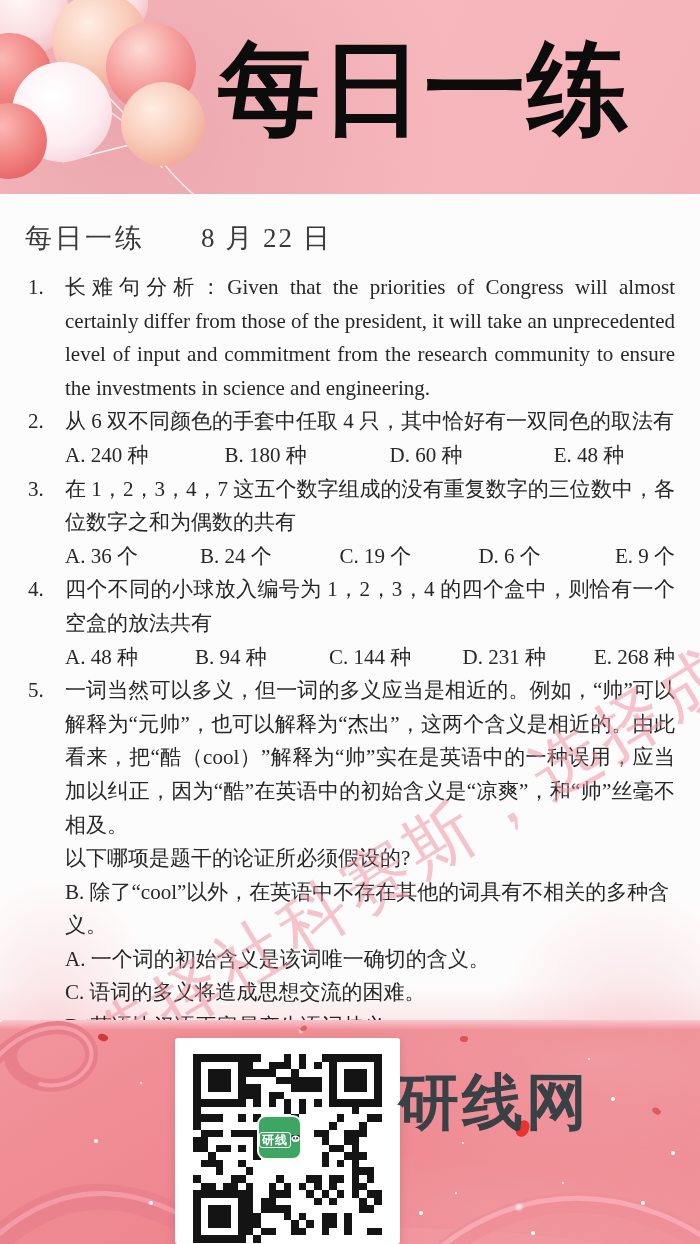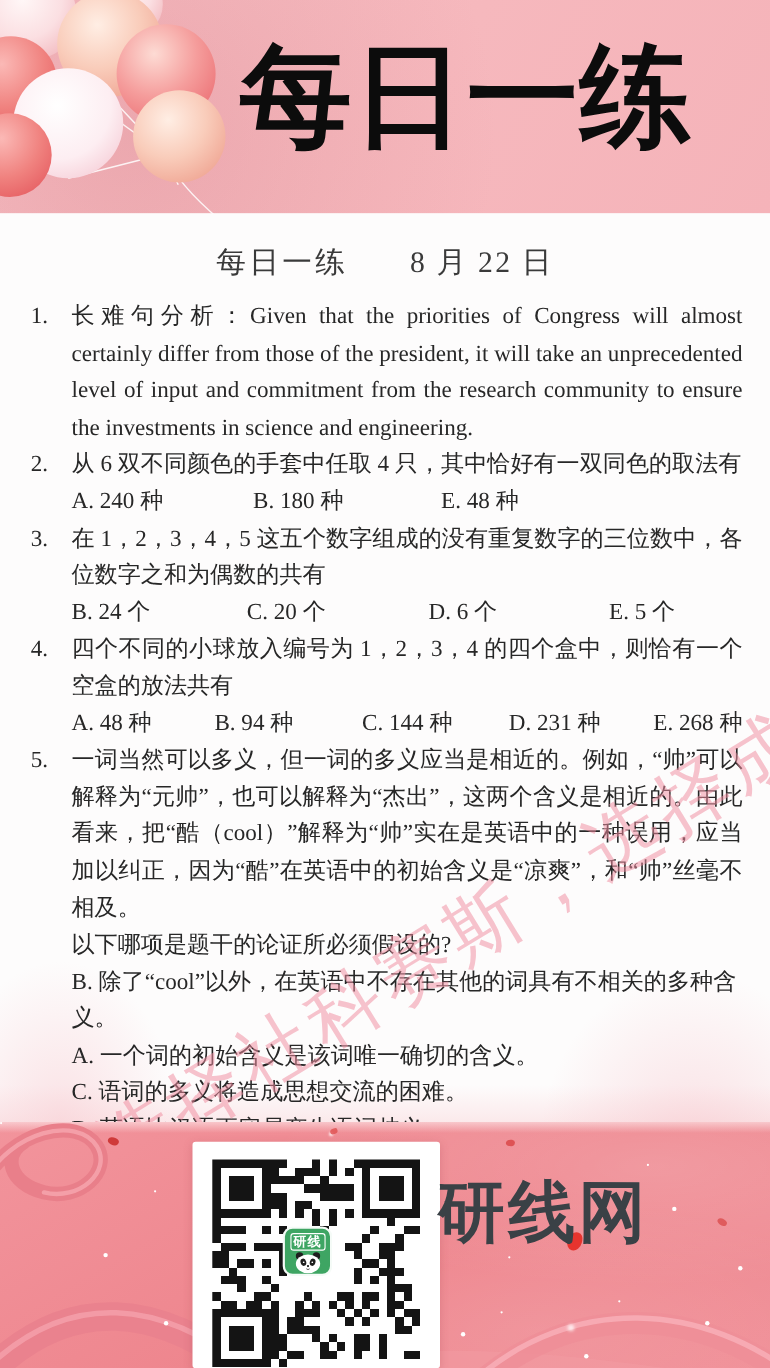--- a/index.html
+++ b/index.html
@@ -24,21 +24,21 @@
     transform:rotate(-31.5deg);transform-origin:0 50%;
     font-size:68px;letter-spacing:6px;white-space:nowrap;
     color:rgba(240,140,160,.52);pointer-events:none;z-index:3;}
   .smudge{position:absolute;pointer-events:none;z-index:1;}
   .smudge-left{left:-50px;top:680px;width:210px;height:290px;
     background:radial-gradient(closest-side,rgba(248,203,209,.55),rgba(248,203,209,0));}
   .smudge-right{right:-70px;top:690px;width:280px;height:320px;
     background:radial-gradient(closest-side,rgba(246,193,200,.5),rgba(246,193,200,0));}
 
   .sheet-title{position:relative;z-index:2;margin:26px 25px 18px 25px;height:33px;
-    text-align:center;font-size:27px;color:#3a3a3a;letter-spacing:3px;white-space:nowrap;}
+    font-size:27px;color:#3a3a3a;letter-spacing:3px;white-space:nowrap;}
   .sheet-date{margin-left:56px;letter-spacing:2px;}
 
   #questions{position:relative;z-index:2;margin:0 25px;color:#272727;
     font-size:21px;line-height:33.6px;}
   .q-row{display:flex;align-items:flex-start;}
   .q-num{flex:0 0 40px;padding-left:3px;box-sizing:border-box;}
   .q-body{flex:1;min-width:0;}
   .q-text{text-align:justify;}
   .q-opts{display:flex;white-space:nowrap;gap:40px;}
   .opt{display:inline-block;}
@@ -70,21 +70,21 @@
   .petal-2{left:300px;top:6px;width:7px;height:5px;transform:rotate(-20deg);background:#e05555;opacity:.85;}
   .petal-3{left:516px;top:100px;width:13px;height:17px;transform:rotate(14deg);background:#e7342e;}
   .petal-4{left:652px;top:88px;width:9px;height:6px;transform:rotate(40deg);background:#d94848;opacity:.75;}
   .petal-5{left:460px;top:16px;width:8px;height:6px;transform:rotate(10deg);background:#d94444;opacity:.8;}
 
   .qr-card{position:absolute;left:175px;top:18px;width:225px;height:206px;background:#ffffff;
     border-radius:3px;box-shadow:0 2px 8px rgba(160,60,70,.25);}
   .qr{position:absolute;left:18px;top:16px;}
   .qr-logo{position:absolute;left:82px;top:77px;width:45px;height:45px;border-radius:9px;
     background:#3ea563;border:2px solid rgba(255,255,255,.95);box-sizing:border-box;
-    display:flex;flex-direction:column;align-items:center;}
+    display:flex;flex-direction:row;align-items:center;}
   .qr-logo-text{display:inline-block;margin-top:4px;padding:0 2px;border:1.5px solid #fff;
     border-radius:3px;color:#fff;font-size:12px;line-height:14px;font-weight:700;
     letter-spacing:1px;font-family:"Liberation Sans",sans-serif;white-space:nowrap;}
   .panda{margin-top:1px;}
 
   .site-name{position:absolute;left:398px;top:42px;font-size:61px;font-weight:700;
     color:#3a4146;letter-spacing:3px;font-family:"Liberation Sans","DejaVu Sans",sans-serif;
     white-space:nowrap;}
 </style>
 </head>
@@ -158,35 +158,37 @@
     </div>
   </div>
 
   <div class="q-row">
     <div class="q-num">2.</div>
     <div class="q-body">
       <div class="q-text">从 6 双不同颜色的手套中任取 4 只，其中恰好有一双同色的取法有</div>
       <div class="q-opts">
               <span class="opt">A. 240 种</span>
               <span class="opt">B. 180 种</span>
+              <span class="opt">D. 60 种</span>
               <span class="opt">E. 48 种</span>
             </div>
 
     </div>
   </div>
 
   <div class="q-row">
     <div class="q-num">3.</div>
     <div class="q-body">
-      <div class="q-text">在 1，2，3，4，5 这五个数字组成的没有重复数字的三位数中，各位数字之和为偶数的共有</div>
+      <div class="q-text">在 1，2，3，4，7 这五个数字组成的没有重复数字的三位数中，各位数字之和为偶数的共有</div>
       <div class="q-opts">
+              <span class="opt">A. 36 个</span>
               <span class="opt">B. 24 个</span>
-              <span class="opt">C. 20 个</span>
+              <span class="opt">C. 19 个</span>
               <span class="opt">D. 6 个</span>
-              <span class="opt">E. 5 个</span>
+              <span class="opt">E. 9 个</span>
             </div>
 
     </div>
   </div>
 
   <div class="q-row">
     <div class="q-num">4.</div>
     <div class="q-body">
       <div class="q-text">四个不同的小球放入编号为 1，2，3，4 的四个盒中，则恰有一个空盒的放法共有</div>
       <div class="q-opts">

